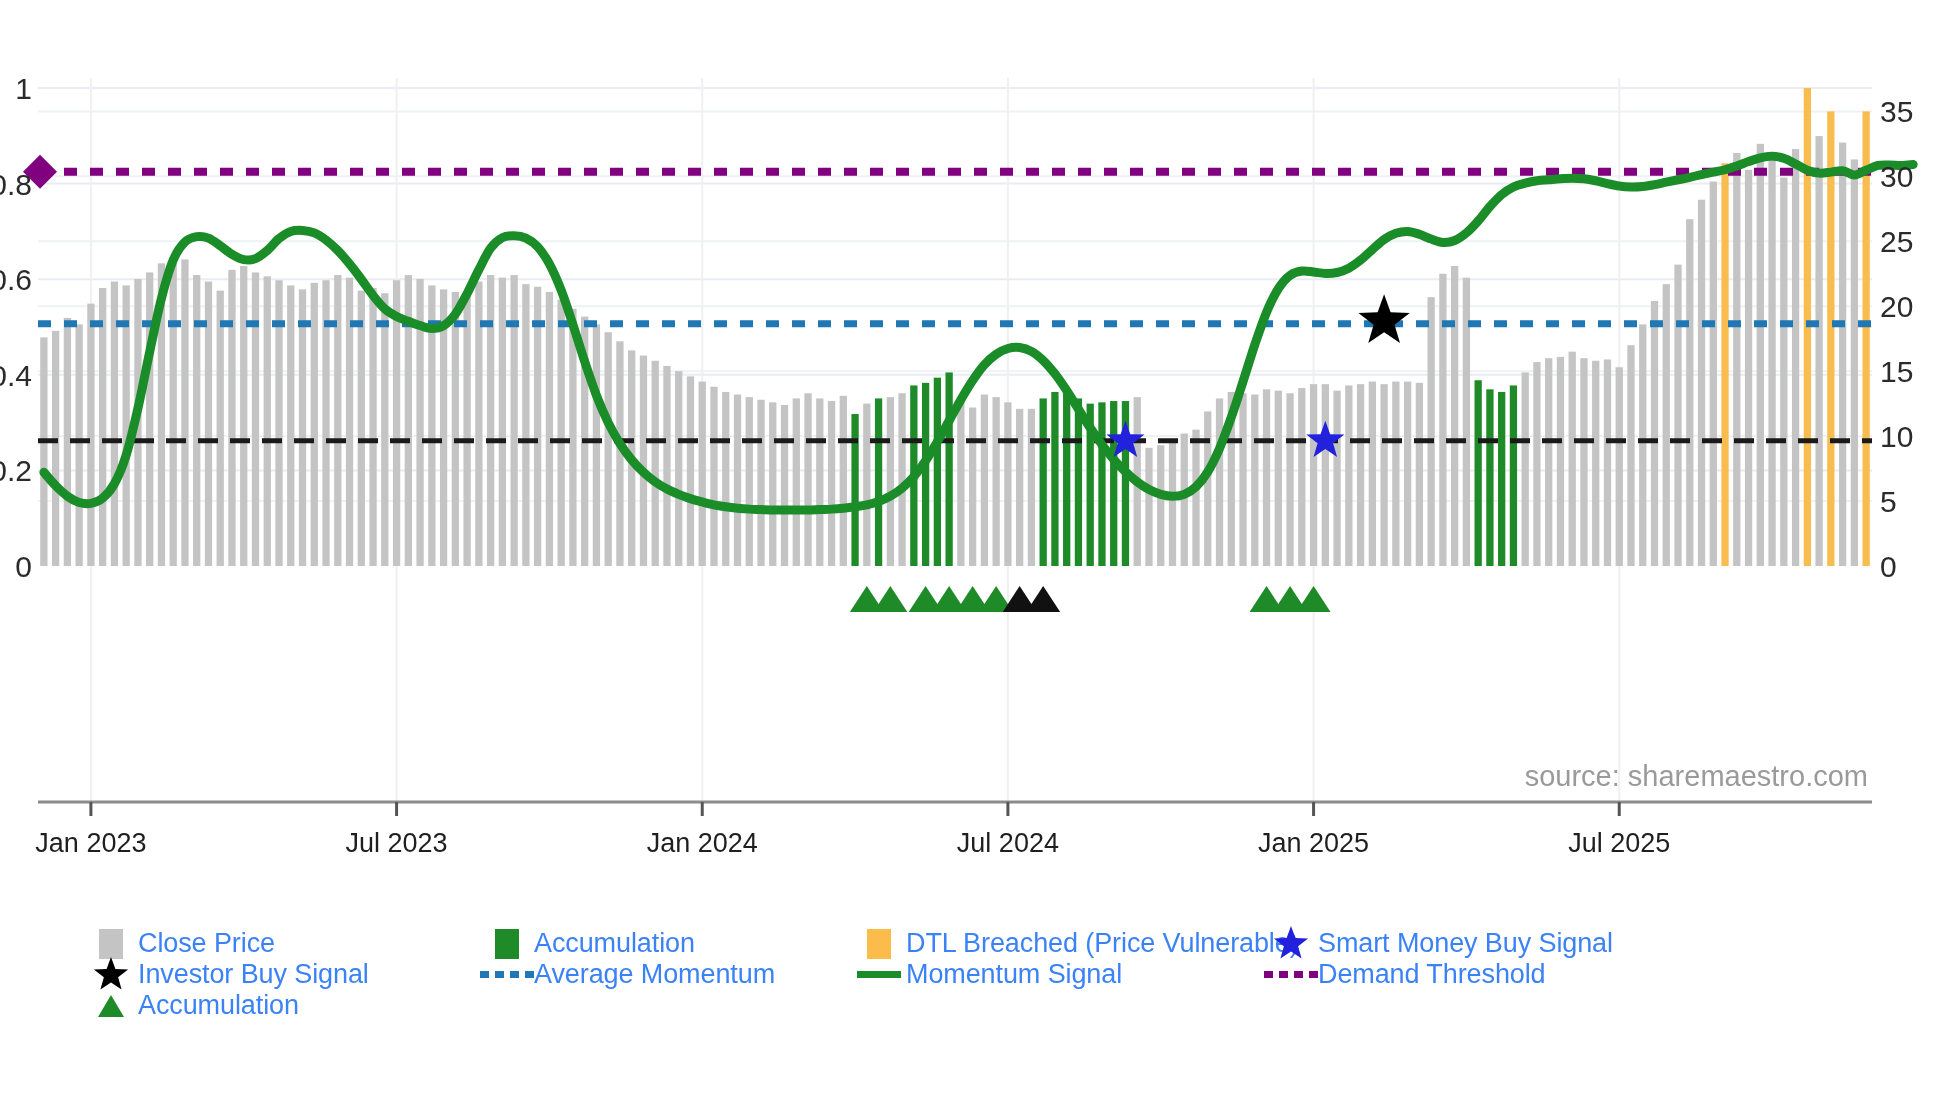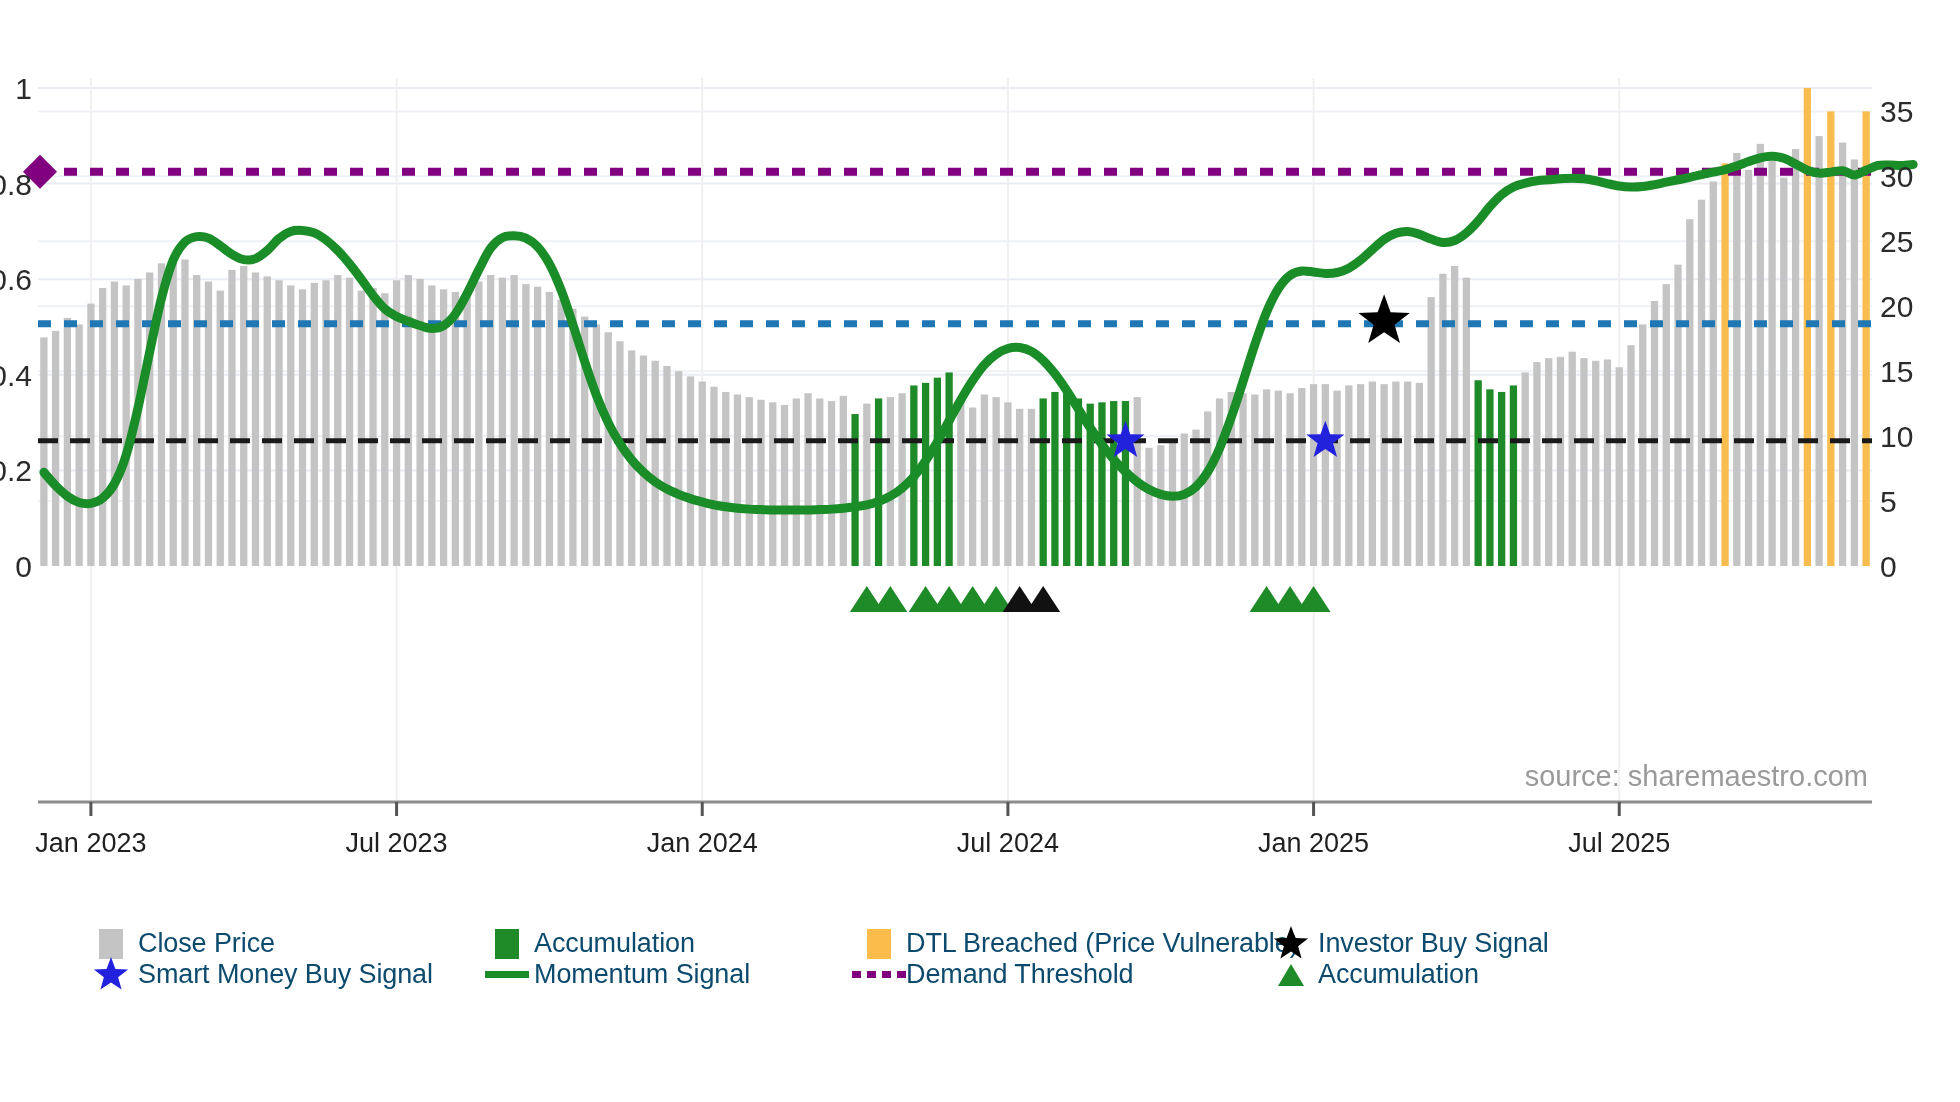--- a/index.html
+++ b/index.html
@@ -52,21 +52,21 @@
     width: 54px;
     min-width: 54px;
     height: 31px;
     display: flex;
     align-items: center;
     justify-content: center;
   }
   .legend-label {
     font-family: "Liberation Sans", sans-serif;
     font-size: 27px;
-    color: #0c4a6e;
+    color: #3b82f6;
     white-space: nowrap;
     letter-spacing: -0.1px;
   }
   .sw-bar { width: 24px; height: 30px; }
   .sw-line { width: 44px; height: 7px; }
   .sw-dash-row { display:flex; gap:7px; align-items:center; }
   .sw-dash-seg { width: 15px; height: 7px; }
   .sw-dot-row { display:flex; gap:6px; align-items:center; }
   .sw-dot-seg { width: 9px; height: 7px; }
 </style>
@@ -335,32 +335,43 @@
       </div>
       <div class="legend-item">
         <div class="legend-glyph">
           <div class="sw-bar" style="background: rgb(251, 188, 76);"></div>
         </div>
         <div class="legend-label">DTL Breached (Price Vulnerable)</div>
       </div>
       <div class="legend-item">
         <div class="legend-glyph">
           <svg width="40" height="40">
+            <polygon points="20.00,2.00 24.41,13.93 37.12,14.44 27.13,22.32 30.58,34.56 20.00,27.50 9.42,34.56 12.87,22.32 2.88,14.44 15.59,13.93" fill="#2222dd"></polygon>
+          </svg>
+        </div>
+        <div class="legend-label">Smart Money Buy Signal</div>
+      </div>
+      <div class="legend-item">
+        <div class="legend-glyph">
+          <svg width="40" height="40">
             <polygon points="20.00,2.00 24.41,13.93 37.12,14.44 27.13,22.32 30.58,34.56 20.00,27.50 9.42,34.56 12.87,22.32 2.88,14.44 15.59,13.93" fill="#000000"></polygon>
           </svg>
         </div>
         <div class="legend-label">Investor Buy Signal</div>
       </div>
       <div class="legend-item">
         <div class="legend-glyph">
-          <svg width="40" height="40">
-            <polygon points="20.00,2.00 24.41,13.93 37.12,14.44 27.13,22.32 30.58,34.56 20.00,27.50 9.42,34.56 12.87,22.32 2.88,14.44 15.59,13.93" fill="#2222dd"></polygon>
-          </svg>
-        </div>
-        <div class="legend-label">Smart Money Buy Signal</div>
+          <div class="sw-dot-row">
+            <div class="sw-dot-seg" style="background: rgb(31, 119, 180);"></div>
+            <div class="sw-dot-seg" style="background: rgb(31, 119, 180);"></div>
+            <div class="sw-dot-seg" style="background: rgb(31, 119, 180);"></div>
+            <div class="sw-dot-seg" style="background: rgb(31, 119, 180);"></div>
+          </div>
+        </div>
+        <div class="legend-label">Average Momentum</div>
       </div>
       <div class="legend-item">
         <div class="legend-glyph">
           <div class="sw-line" style="background: rgb(26, 140, 40);"></div>
         </div>
         <div class="legend-label">Momentum Signal</div>
       </div>
       <div class="legend-item">
         <div class="legend-glyph">
           <div class="sw-dot-row">

